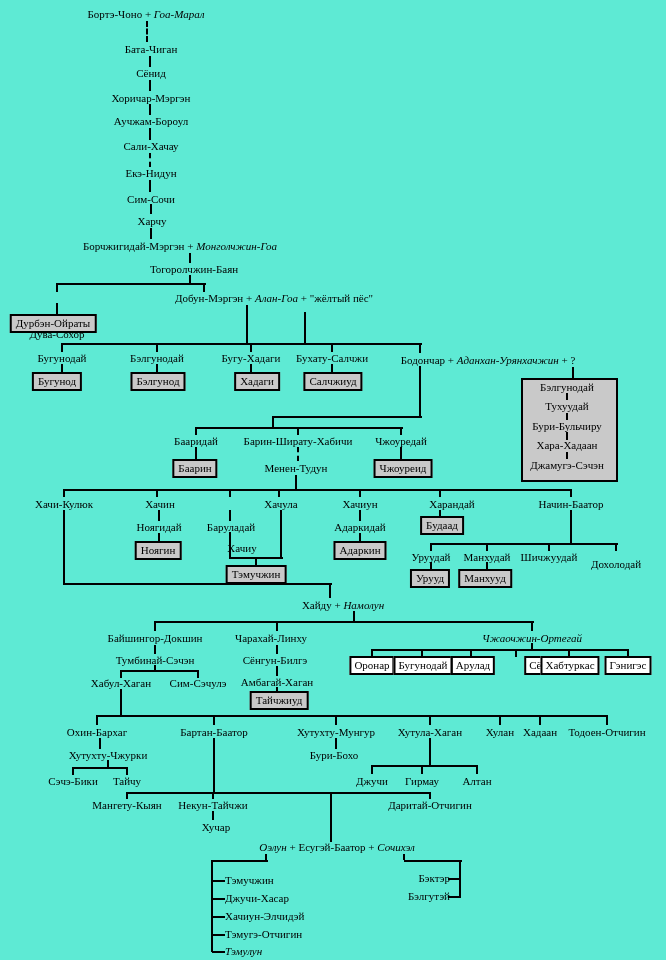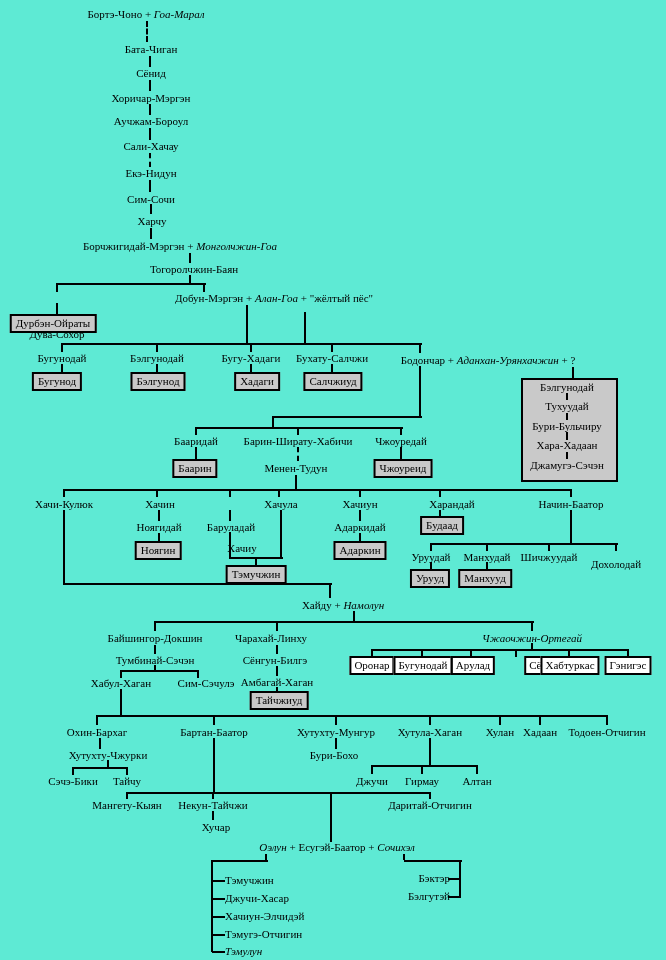--- a/index.html
+++ b/index.html
@@ -83,21 +83,21 @@
     <div class="node text it" style="left: 532px; top: 632px;">Чжаочжин-Ортегай</div>
     <div class="node text" style="left: 155px; top: 654px;">Тумбинай-Сэчэн</div>
     <div class="node text" style="left: 275px; top: 654px;">Сёнгун-Билгэ</div>
     <div class="node box-light" style="left: 372px; top: 656px;">Оронар</div>
     <div class="node box-light" style="left: 423px; top: 656px;">Бугунодай</div>
     <div class="node box-light" style="left: 473px; top: 656px;">Арулад</div>
     <div class="node box-light" style="left: 516px; top: 656px; margin-left: 28px;">Сёнид</div>
     <div class="node box-light" style="left: 570px; top: 656px;">Хабтуркас</div>
     <div class="node box-light" style="left: 628px; top: 656px;">Гэнигэс</div>
     <div class="node text" style="left: 121px; top: 677px;">Хабул-Хаган</div>
-    <div class="node text" style="left: 198px; top: 677px; margin-left: 8px;">Сим-Сэчулэ</div>
+    <div class="node text" style="left: 198px; top: 677px;">Сим-Сэчулэ</div>
     <div class="node text" style="left: 277px; top: 676px;">Амбагай-Хаган</div>
     <div class="node box" style="left: 279px; top: 691px;">Тайчжиуд</div>
     <div class="node text" style="left: 97px; top: 726px;">Охин-Бархаг</div>
     <div class="node text" style="left: 214px; top: 726px;">Бартан-Баатор</div>
     <div class="node text" style="left: 336px; top: 726px;">Хутухту-Мунгур</div>
     <div class="node text" style="left: 430px; top: 726px;">Хутула-Хаган</div>
     <div class="node text" style="left: 500px; top: 726px;">Хулан</div>
     <div class="node text" style="left: 540px; top: 726px;">Хадаан</div>
     <div class="node text" style="left: 607px; top: 726px;">Тодоен-Отчигин</div>
     <div class="node text" style="left: 108px; top: 749px;">Хутухту-Чжурки</div>

